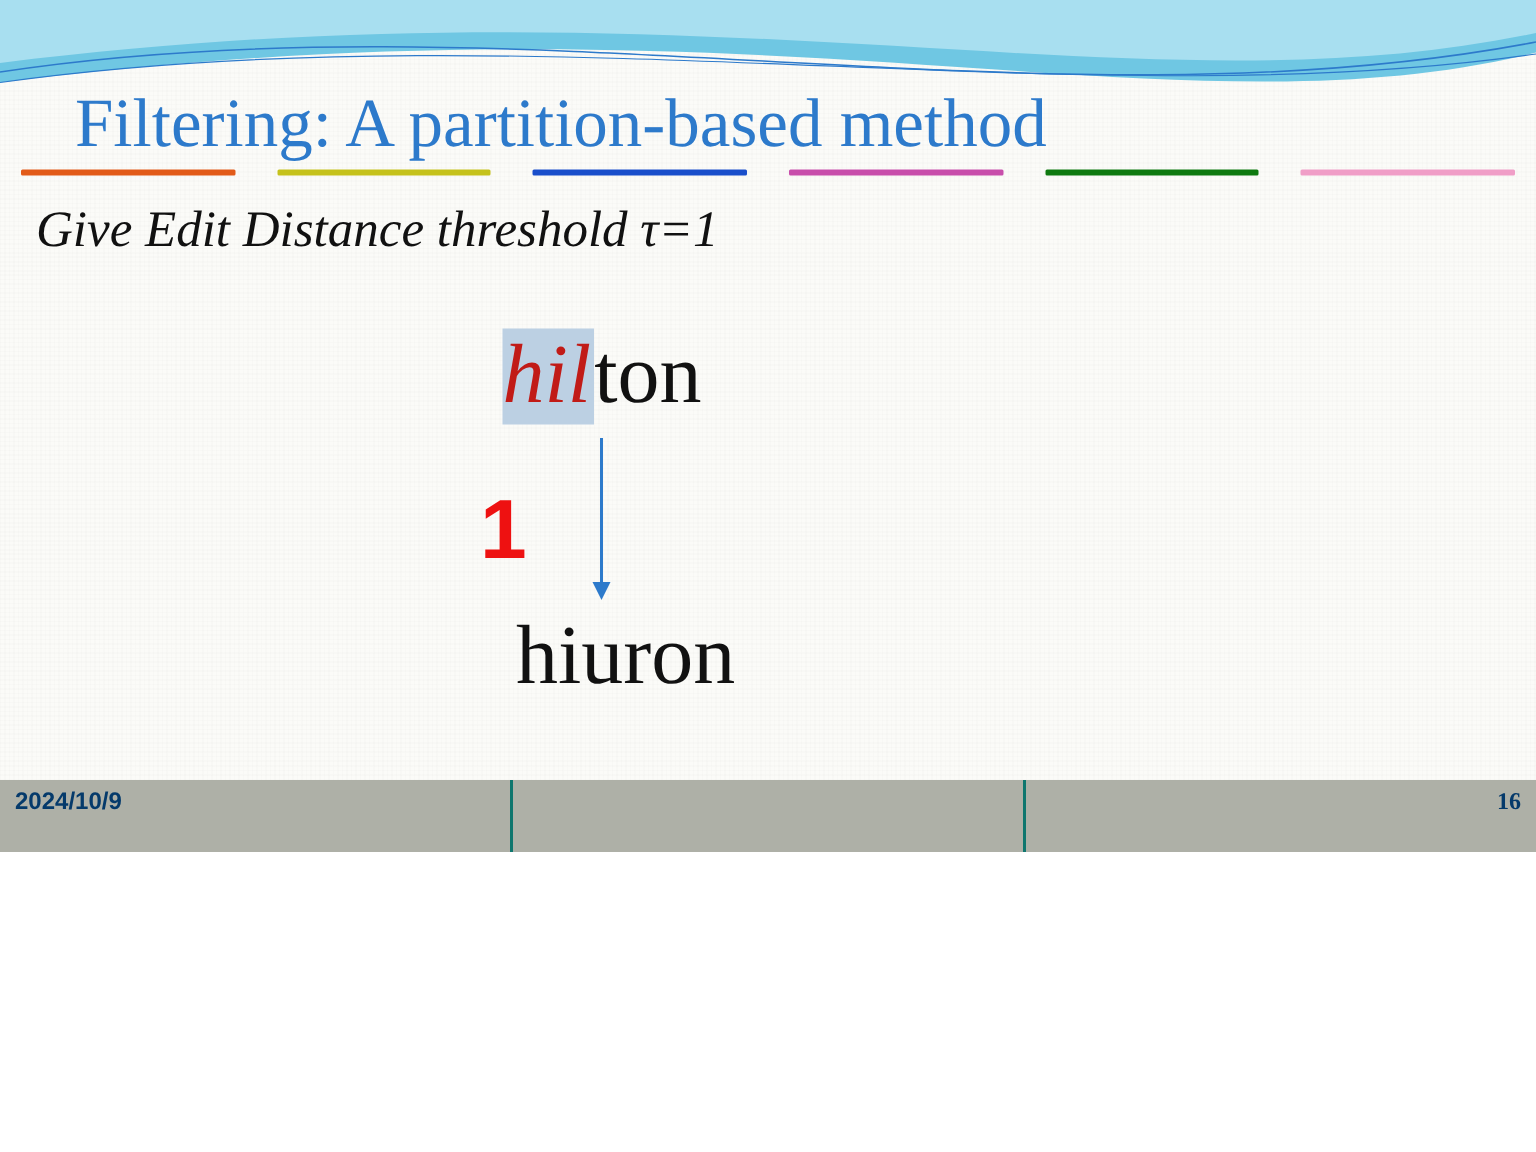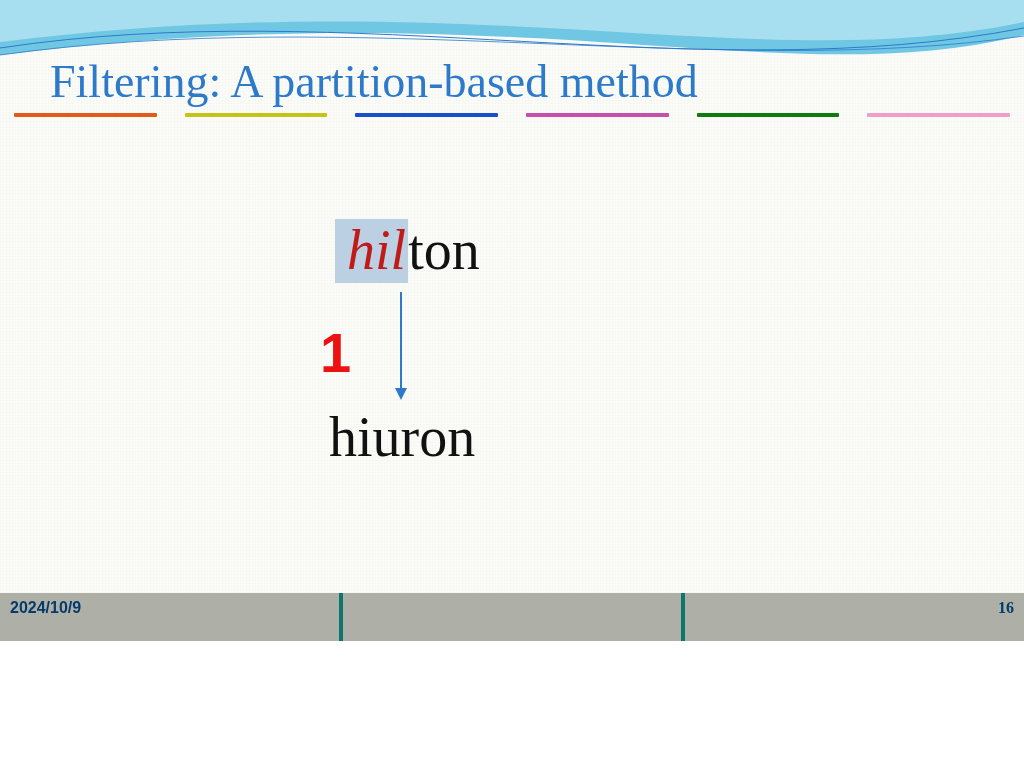--- a/index.html
+++ b/index.html
@@ -1,20 +1,20 @@
 <!DOCTYPE html>
 <html><head>
 <meta charset="utf-8">
 <style>
   * { margin: 0; padding: 0; box-sizing: border-box; }
   html, body { width: 1024px; height: 768px; overflow: hidden; font-family: "Times New Roman", Georgia, serif; }
   .slide {
     position: relative;
     width: 1024px;
-    height: 641px;
+    height: 568px;
     background: #fbfbf8;
     background-image:
       repeating-linear-gradient(0deg, rgba(0,0,0,0.012) 0 1px, transparent 1px 3px),
       repeating-linear-gradient(90deg, rgba(0,0,0,0.012) 0 1px, transparent 1px 3px);
   }
   .swoosh { position: absolute; top: 0; left: 0; width: 1024px; height: 110px; pointer-events: none; }
   .title {
     position: absolute;
     top: 55px;
     left: 50px;
@@ -45,21 +45,21 @@
     position: absolute;
     top: 218px;
     left: 335px;
     font-size: 56px;
     color: #111;
   }
   .word1 .hl {
     background: #bcd0e3;
     color: #c11b17;
     font-style: italic;
-    padding: 0 2px 2px 12px;
+    padding: 0 2px 2px 0;
   }
   .arrow {
     position: absolute;
     top: 292px;
     left: 400px;
     width: 2px;
     height: 108px;
   }
   .arrow .shaft { position: absolute; top: 0; left: 0; width: 2px; height: 100px; background: #2d7acb; }
   .arrow .head {
@@ -74,34 +74,34 @@
     top: 320px;
     left: 320px;
     font-family: Arial, Helvetica, sans-serif;
     font-weight: 700;
     font-size: 56px;
     color: #e11;
   }
   .word2 {
     position: absolute;
     top: 405px;
-    left: 329px;
+    left: 344px;
     font-size: 56px;
     color: #111;
   }
   .footer {
     position: absolute;
     bottom: 0; left: 0; right: 0;
     height: 48px;
     background: #aeb0a7;
     display: flex;
   }
   .footer .cell {
     flex: 1;
-    border-right: 4px solid #0f766e;
+    border-right: 2px solid #0f766e;
     display: flex;
     align-items: flex-start;
     padding: 6px 10px;
     font-family: Arial, Helvetica, sans-serif;
     font-size: 16px;
     font-weight: 700;
     color: #053a6b;
   }
   .footer .cell:last-child { border-right: none; justify-content: flex-end; font-family: Liberation Serif, serif; }
   .footer .cell.center { justify-content: center; align-items: flex-end; padding-bottom: 2px; }
@@ -122,20 +122,21 @@
 
   <div class="rule-row">
     <span style="background:#e25b19"></span>
     <span style="background:#c5c21c"></span>
     <span style="background:#1a4fcb"></span>
     <span style="background:#c84eab"></span>
     <span style="background:#0f7a10"></span>
     <span style="background:#f09ec7"></span>
   </div>
 
+  <div class="subtitle">Give Edit Distance threshold τ=1</div>
 
   <div class="word1">
     <span class="hl">hil</span><span>ton</span>
   </div>
 
   <div class="one">1</div>
 
   <div class="arrow">
     <div class="shaft"></div>
     <div class="head"></div>

